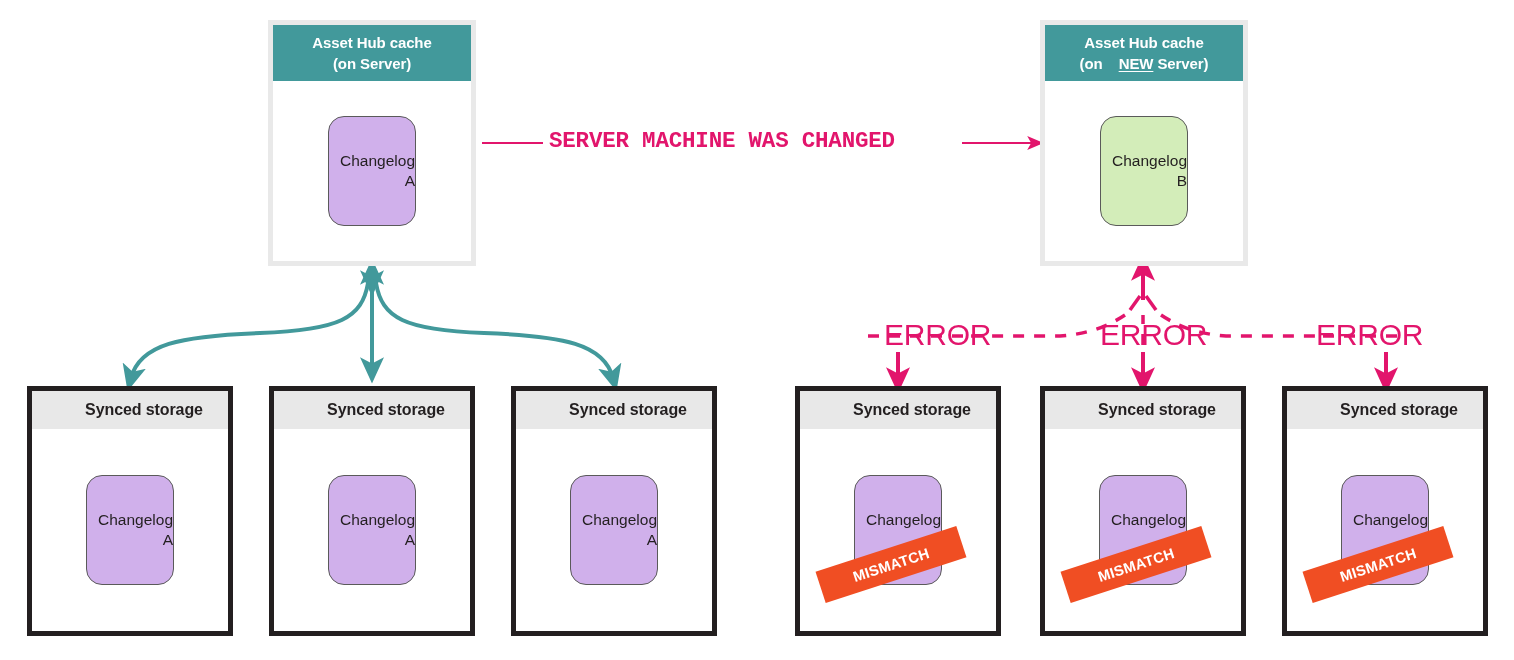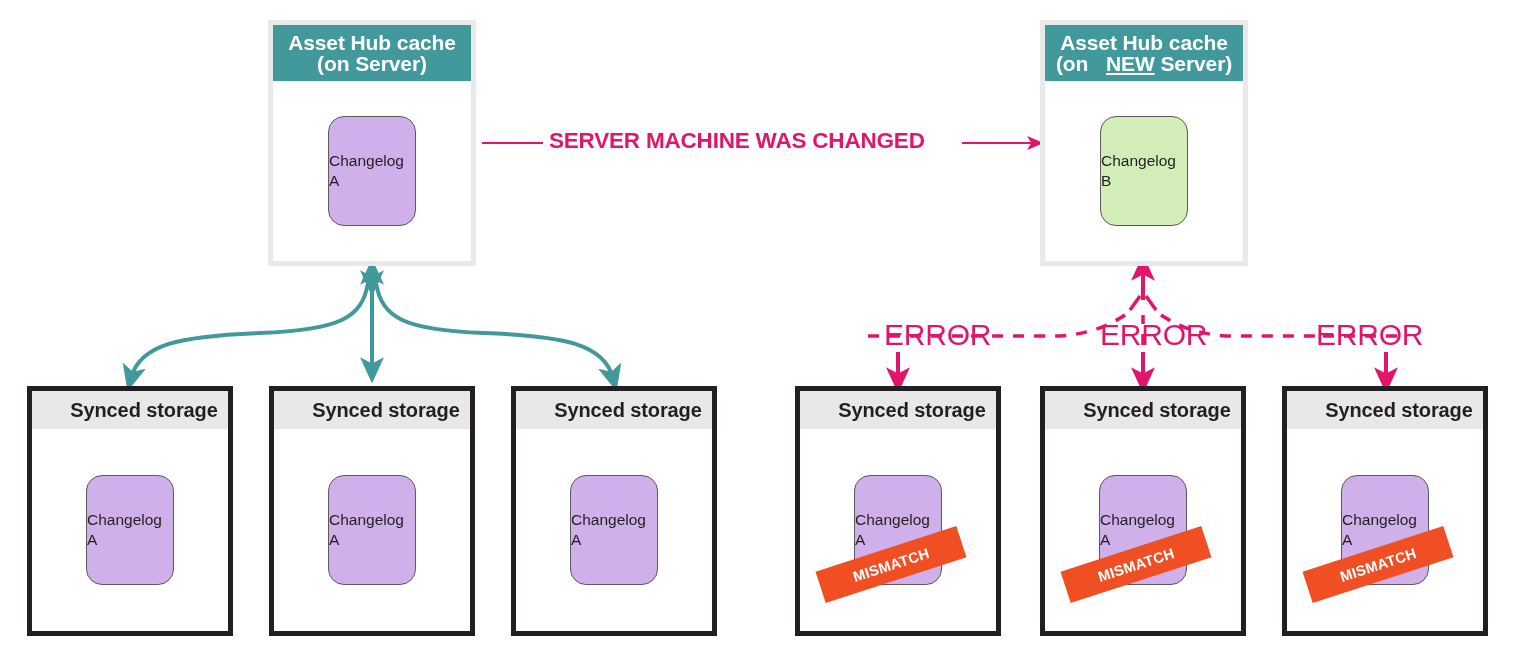--- a/index.html
+++ b/index.html
@@ -30,21 +30,21 @@
     height: 246px;
     background: #ffffff;
     border: 5px solid #e9e9e9;
     box-sizing: border-box;
   }
   .cache-head {
     height: 56px;
     background: #42999b;
     color: #ffffff;
     font-weight: bold;
-    font-size: 21px;
+    font-size: 15px;
     line-height: 21px;
     display: flex;
     flex-direction: column;
     align-items: center;
     justify-content: center;
     letter-spacing: -0.1px;
   }
   .cache-head u { text-decoration: underline; text-underline-offset: 2px; margin-left: 12px; }
   .cache-body {
     height: 180px;
@@ -60,21 +60,21 @@
     height: 250px;
     background: #ffffff;
     border: 5px solid #231f20;
     box-sizing: border-box;
   }
   .storage-head {
     height: 38px;
     background: #e8e8e8;
     color: #231f20;
     font-weight: bold;
-    font-size: 20px;
+    font-size: 16px;
     display: flex;
     align-items: center;
     justify-content: center;
     text-align: center;
     letter-spacing: -0.1px;
     padding-left: 28px;
   }
   .storage-body {
     height: 202px;
     position: relative;
@@ -84,21 +84,21 @@
   }
 
   
   .chip {
     width: 86px;
     height: 108px;
     border-radius: 16px;
     border: 1.5px solid #5a5a5a;
     display: flex;
     flex-direction: column;
-    align-items: flex-start;
+    align-items: flex-end;
     justify-content: center;
     font-size: 15.5px;
     line-height: 20px;
     color: #231f20;
     text-align: center;
     position: relative;
     z-index: 1;
   }
   .chip.purple { background: #d0b0eb; }
   .chip.green  { background: #d3edb9; }
@@ -125,20 +125,21 @@
   
   .server-changed-label {
     position: absolute;
     left: 549px;
     top: 128px;
     font-size: 22.5px;
     font-weight: bold;
     color: #e2156c;
     letter-spacing: -0.2px;
     white-space: nowrap;
+    font-family: Liberation Mono, monospace;
   }
   .error-label {
     position: absolute;
     top: 318px;
     font-size: 30px;
     color: #e2156c;
     letter-spacing: -0.2px;
     white-space: nowrap;
   }
   #error-left   { left: 884px; }

